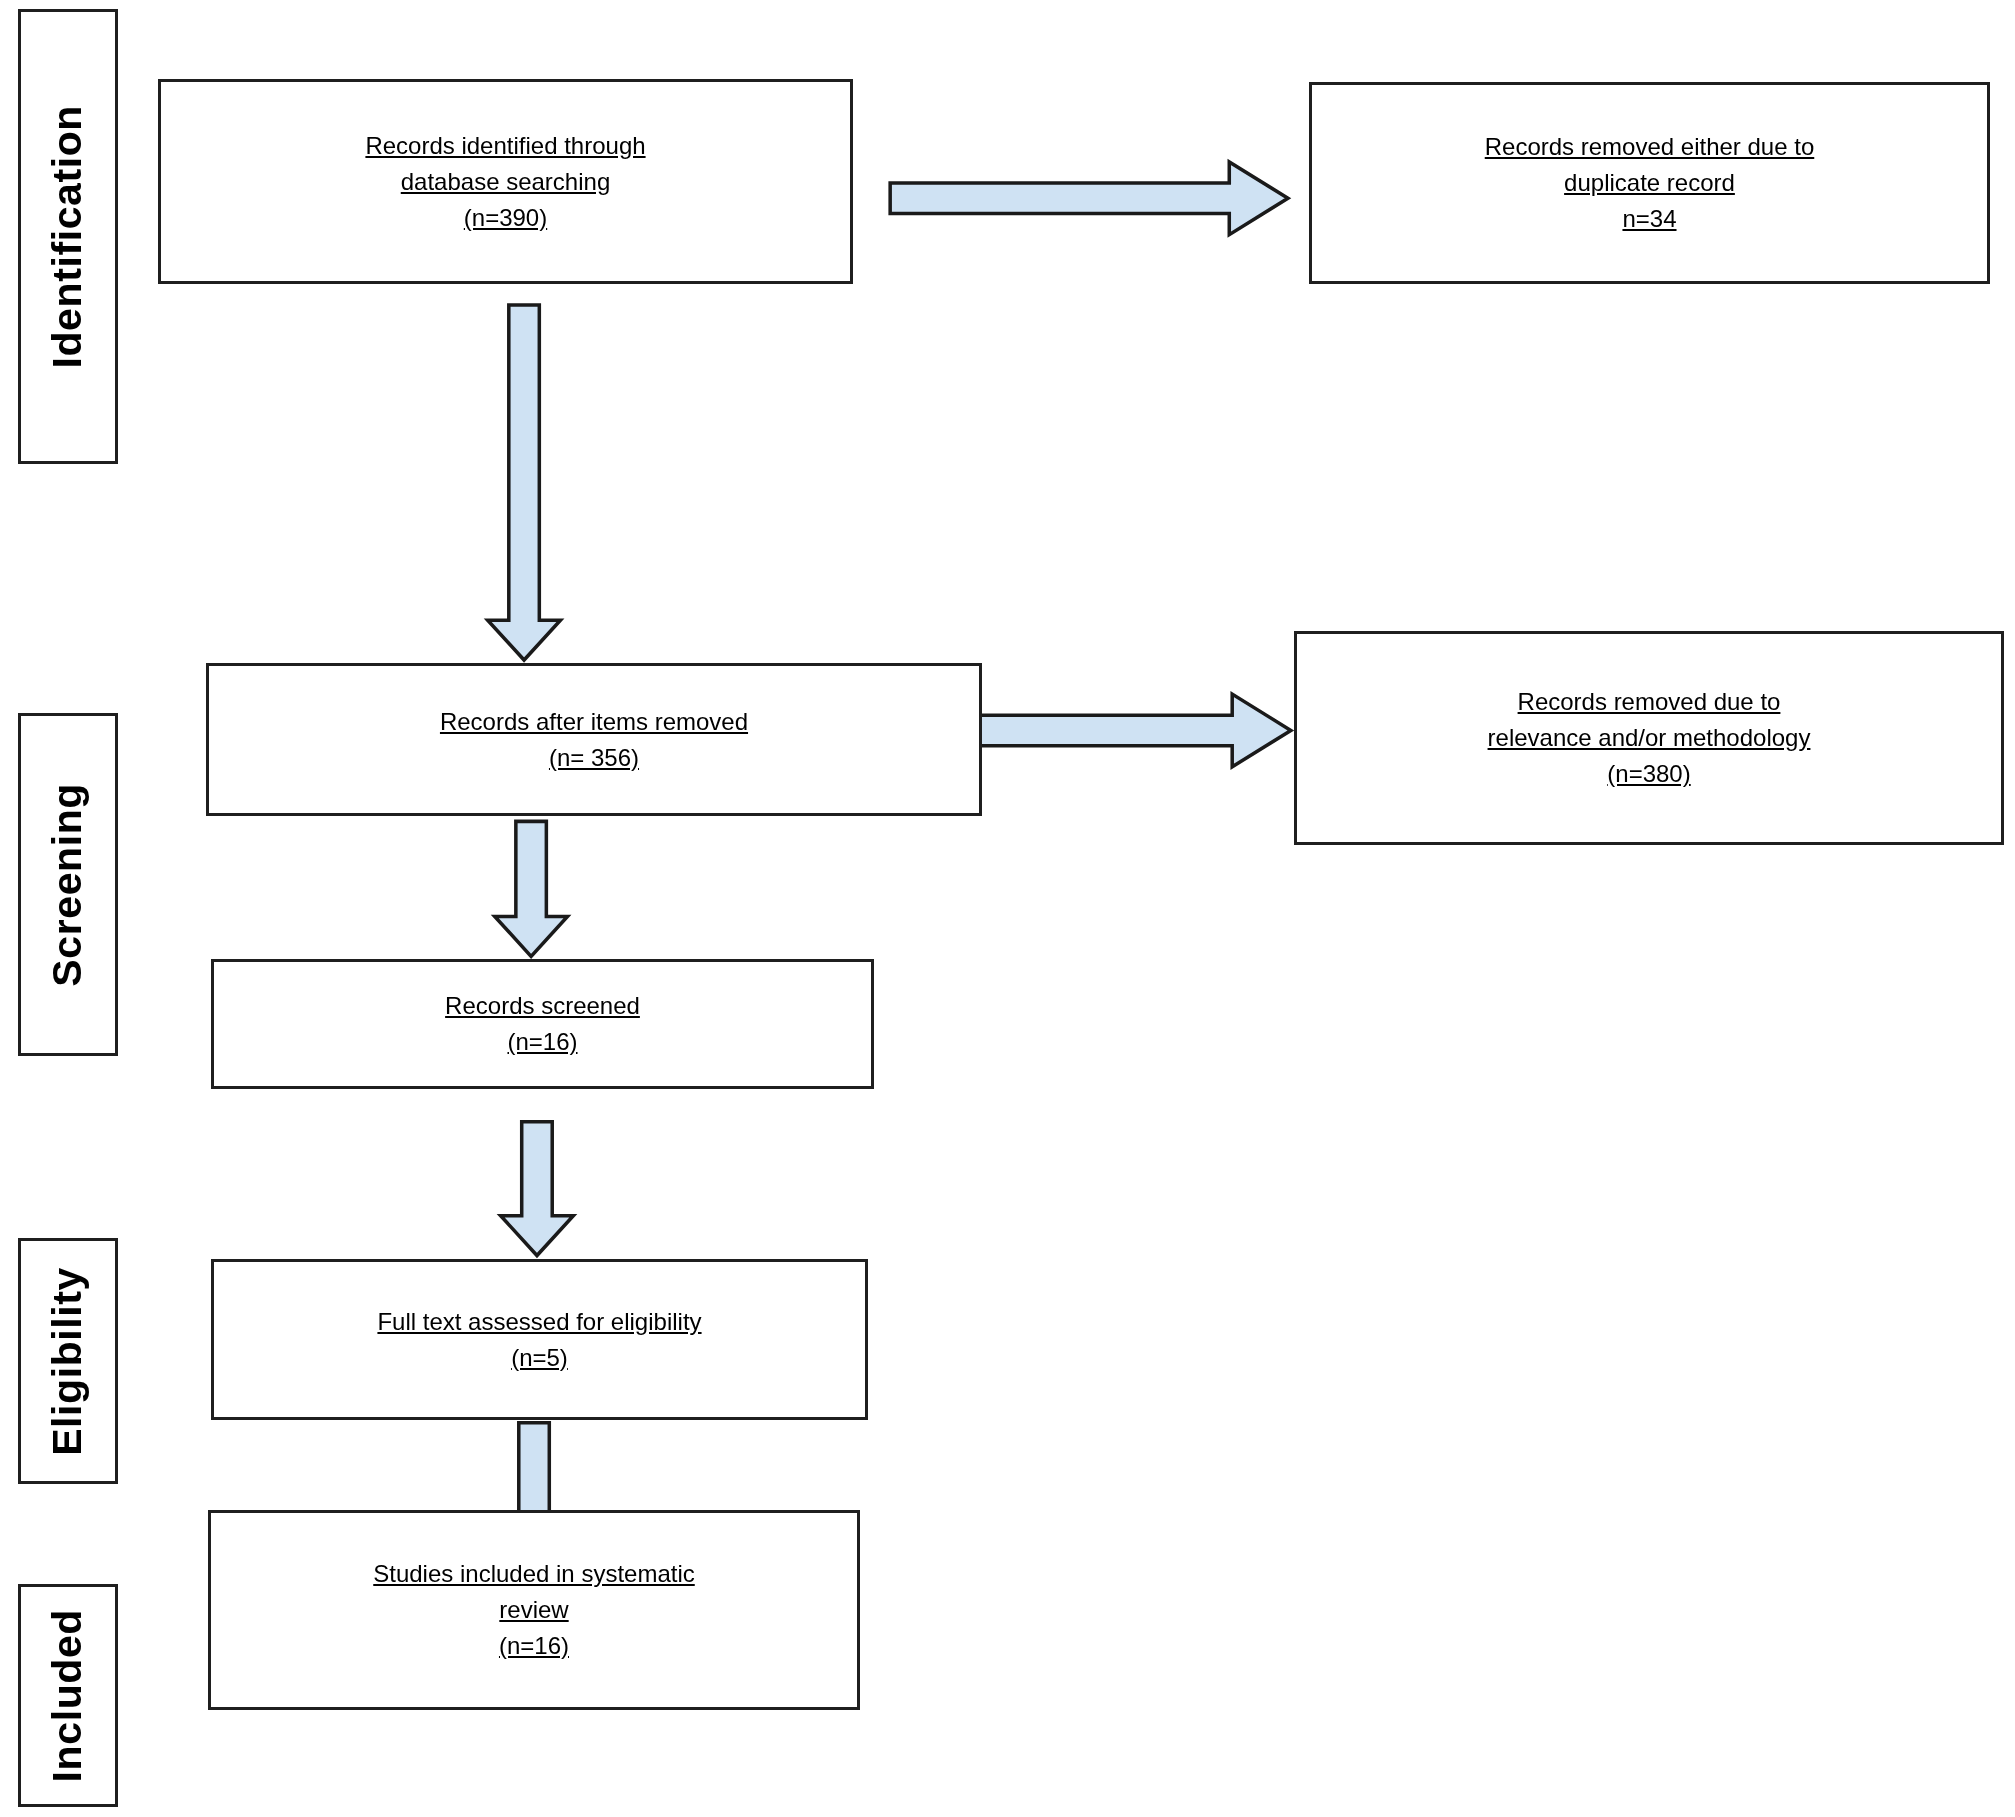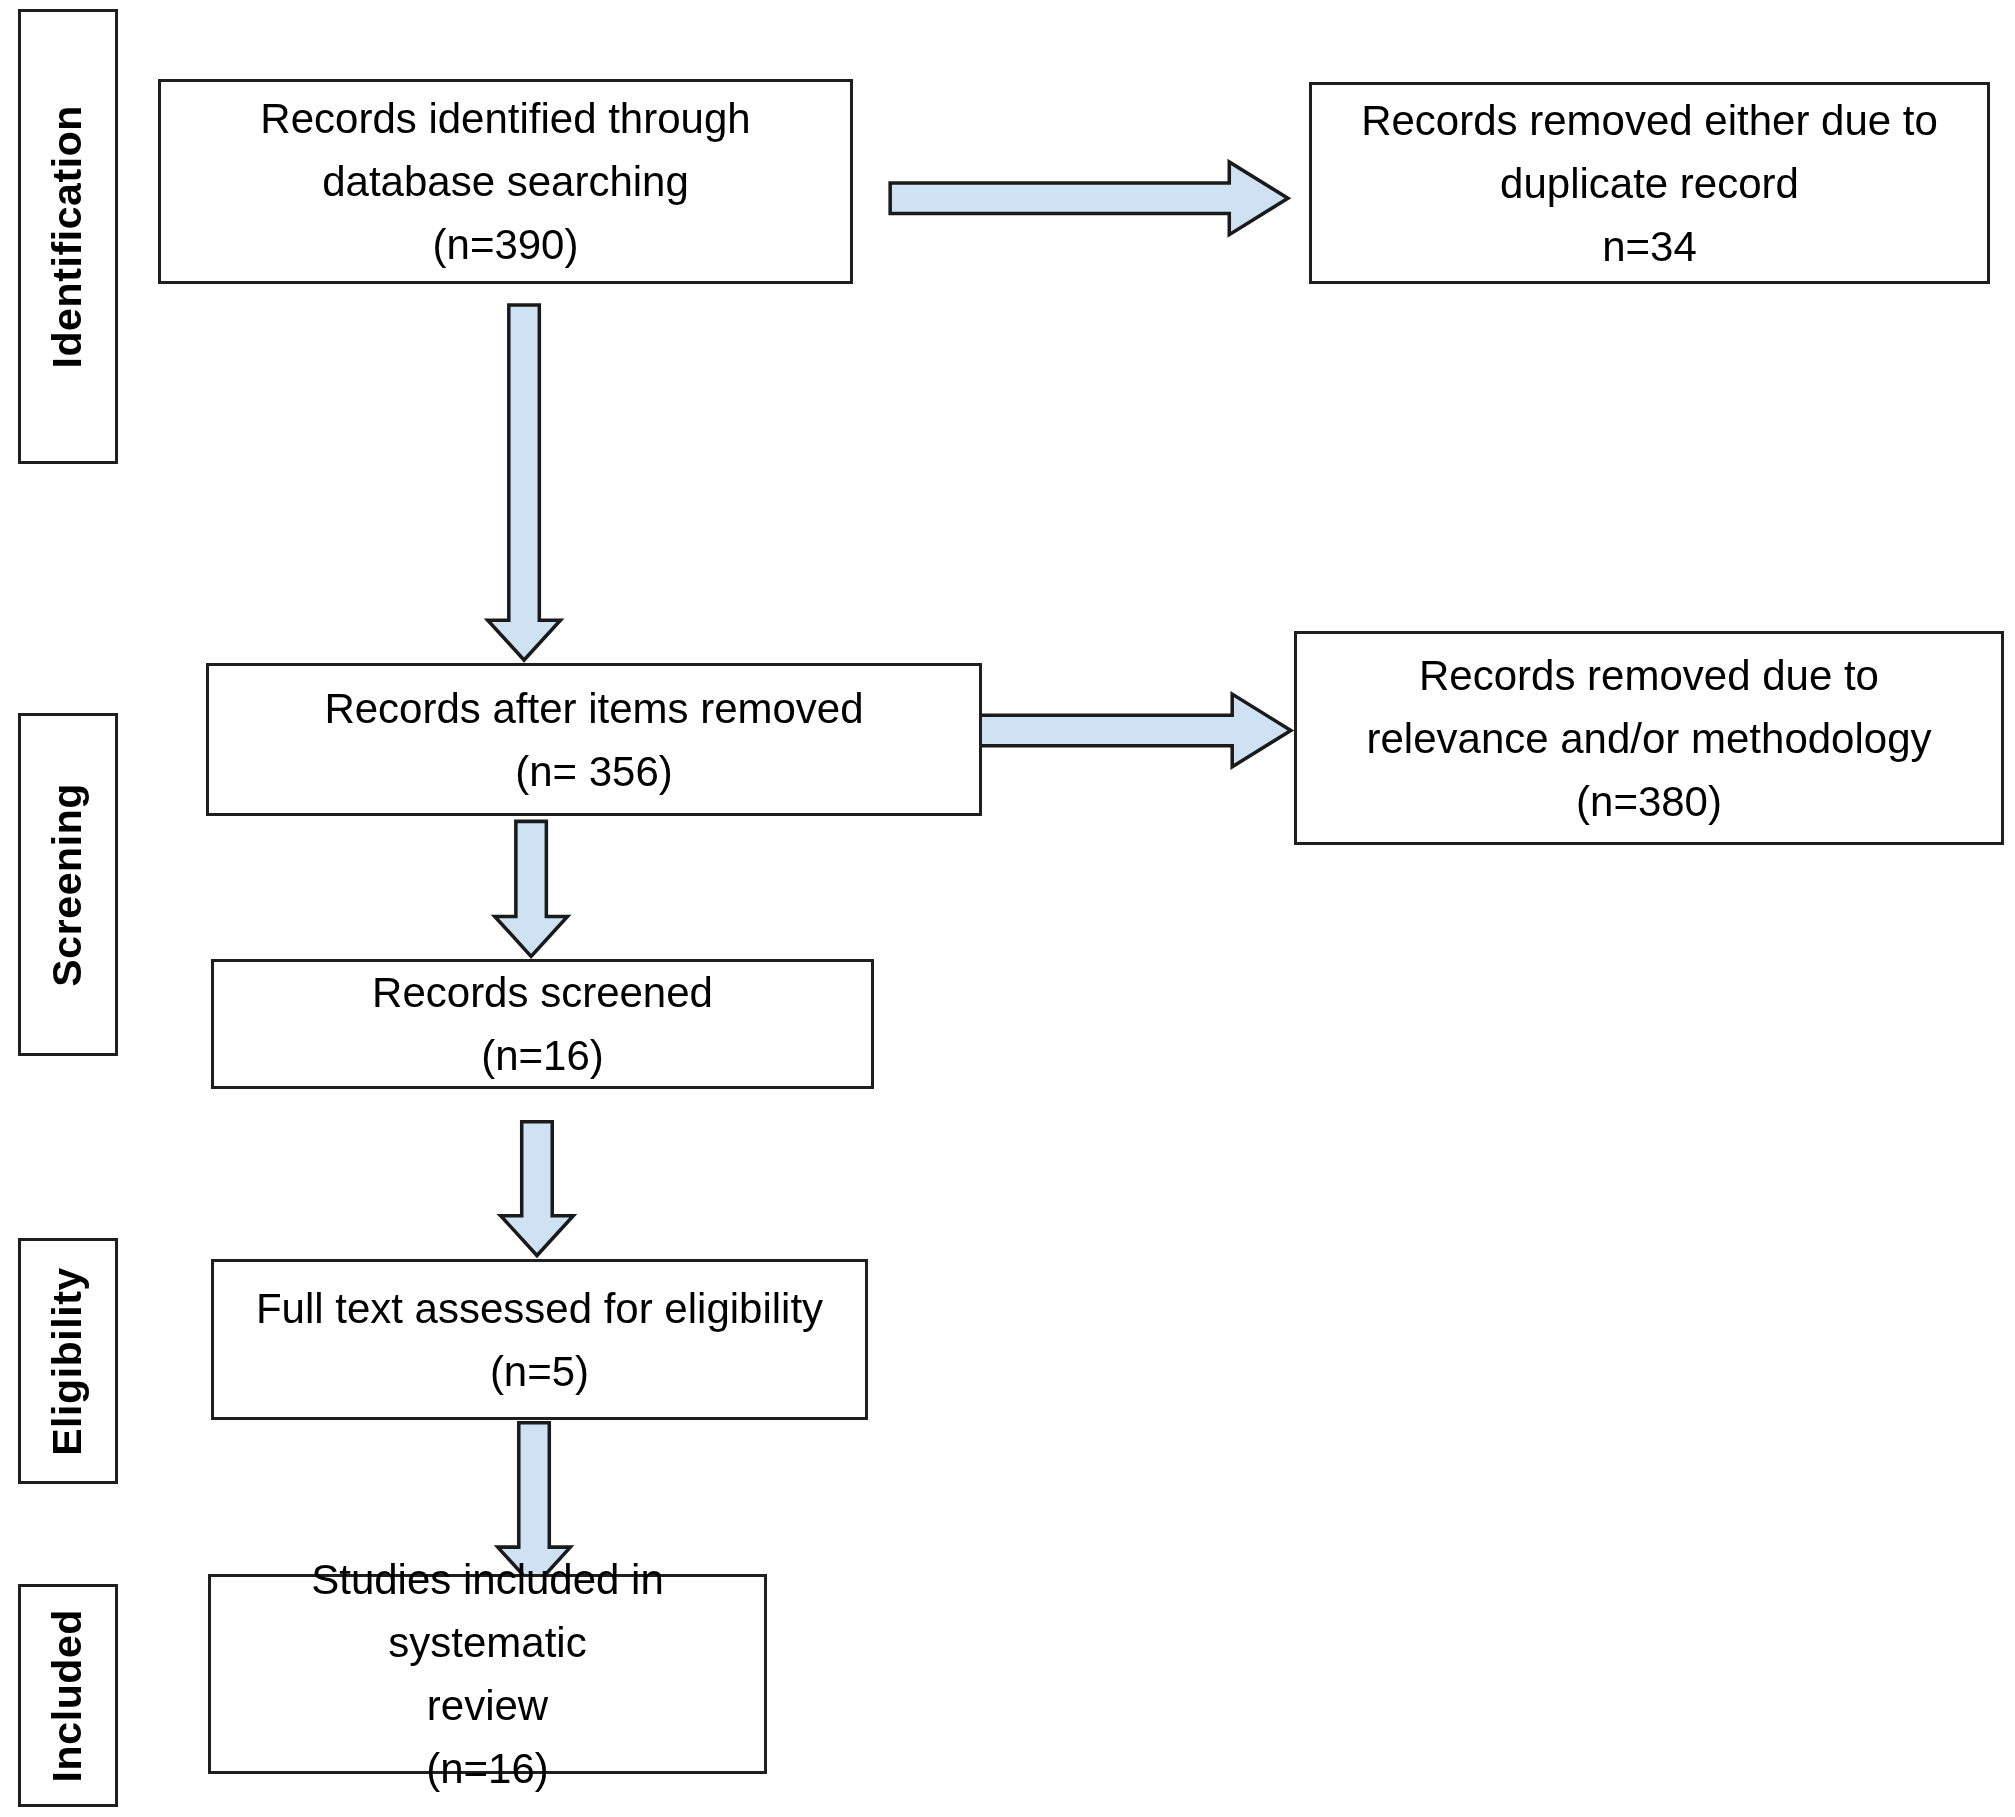--- a/index.html
+++ b/index.html
@@ -51,23 +51,24 @@
     position: absolute;
     border: 3.5px solid var(--box_border, #1f1f1f);
     background: #ffffff;
     box-sizing: border-box;
     display: flex;
     align-items: center;
     justify-content: center;
     text-align: center;
   }
   .box-text {
-    font-size: 42px;
+    font-size: 24px;
     line-height: 1.5;
     white-space: pre-line;
+    text-decoration: underline;
   }
 </style>
 </head>
 <body>
 
 <div class="canvas">
 
   <svg class="arrows" width="2015" height="1817" viewBox="0 0 3434 3097">
     <polygon points="1517,312 2095,312 2095,276 2195,338 2095,400 2095,364 1517,364"></polygon>
     <polygon points="867,520 919,520 919,1057 955,1057 893,1125 831,1057 867,1057"></polygon>
@@ -116,20 +117,20 @@
   <div class="flow-box" style="left:211px;top:959px;width:663px;height:130px">
     <span class="box-text">Records screened
 (n=16)</span>
   </div>
 
   <div class="flow-box" style="left:211px;top:1259px;width:657px;height:161px">
     <span class="box-text">Full text assessed for eligibility
 (n=5)</span>
   </div>
 
-  <div class="flow-box" style="left:208px;top:1574px;width:559px;height:200px">
+  <div class="flow-box" style="left:208px;top:1510px;width:652px;height:200px">
     <span class="box-text">Studies included in systematic
 review
 (n=16)</span>
   </div>
 
 </div>
 
 
 </body></html>

